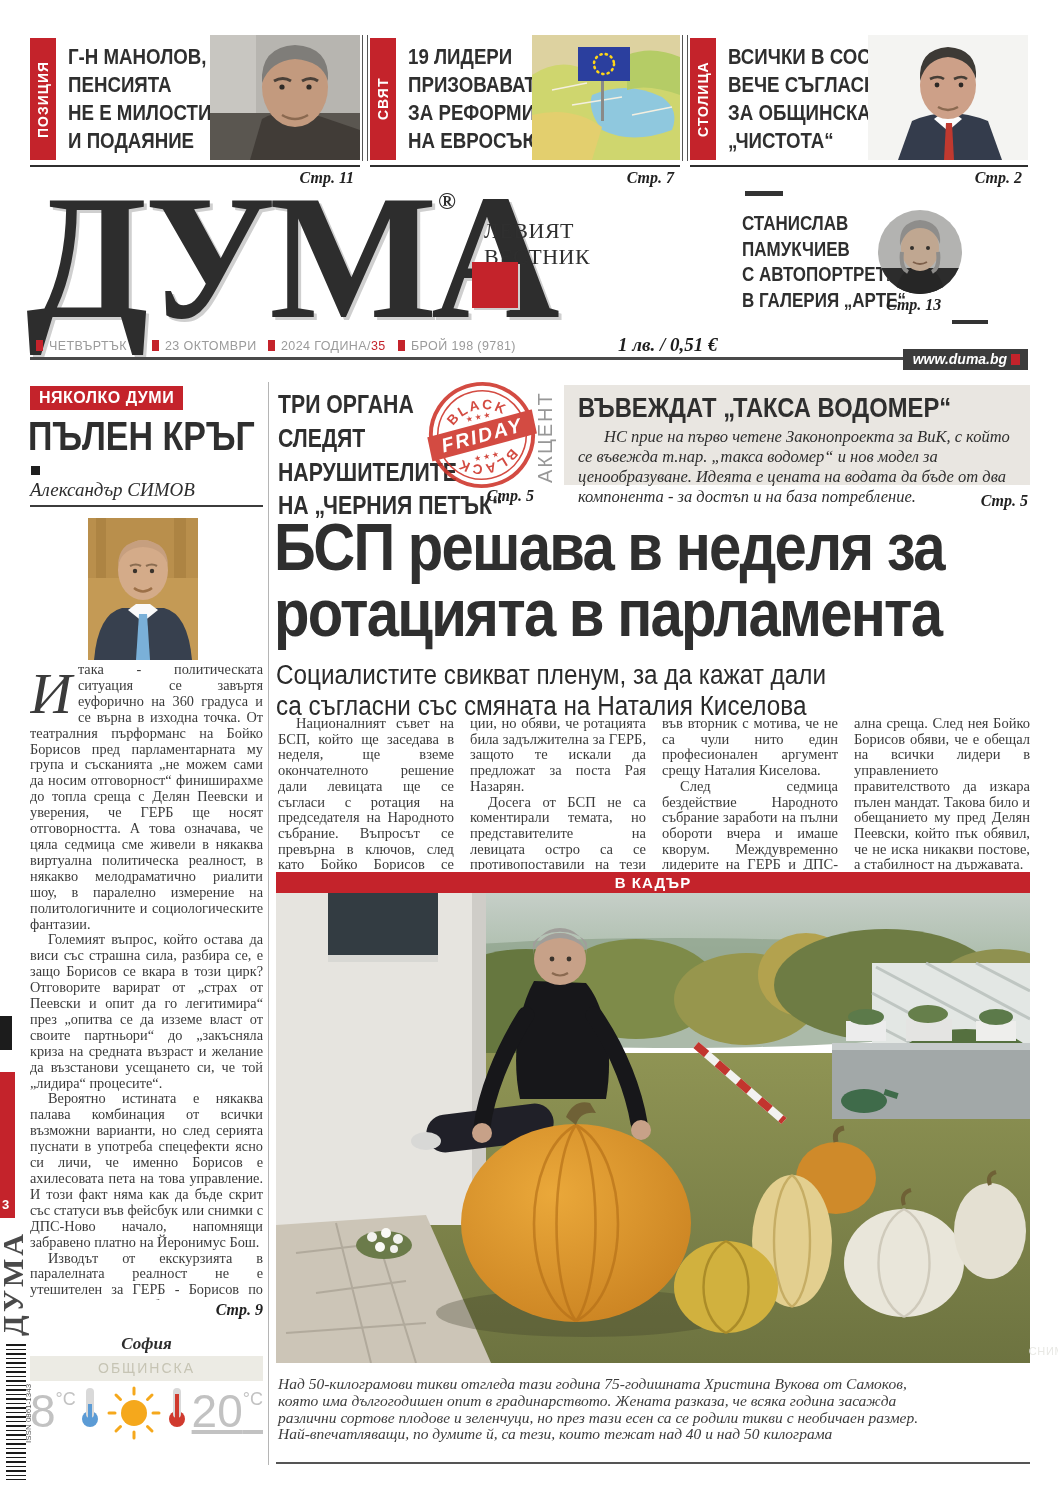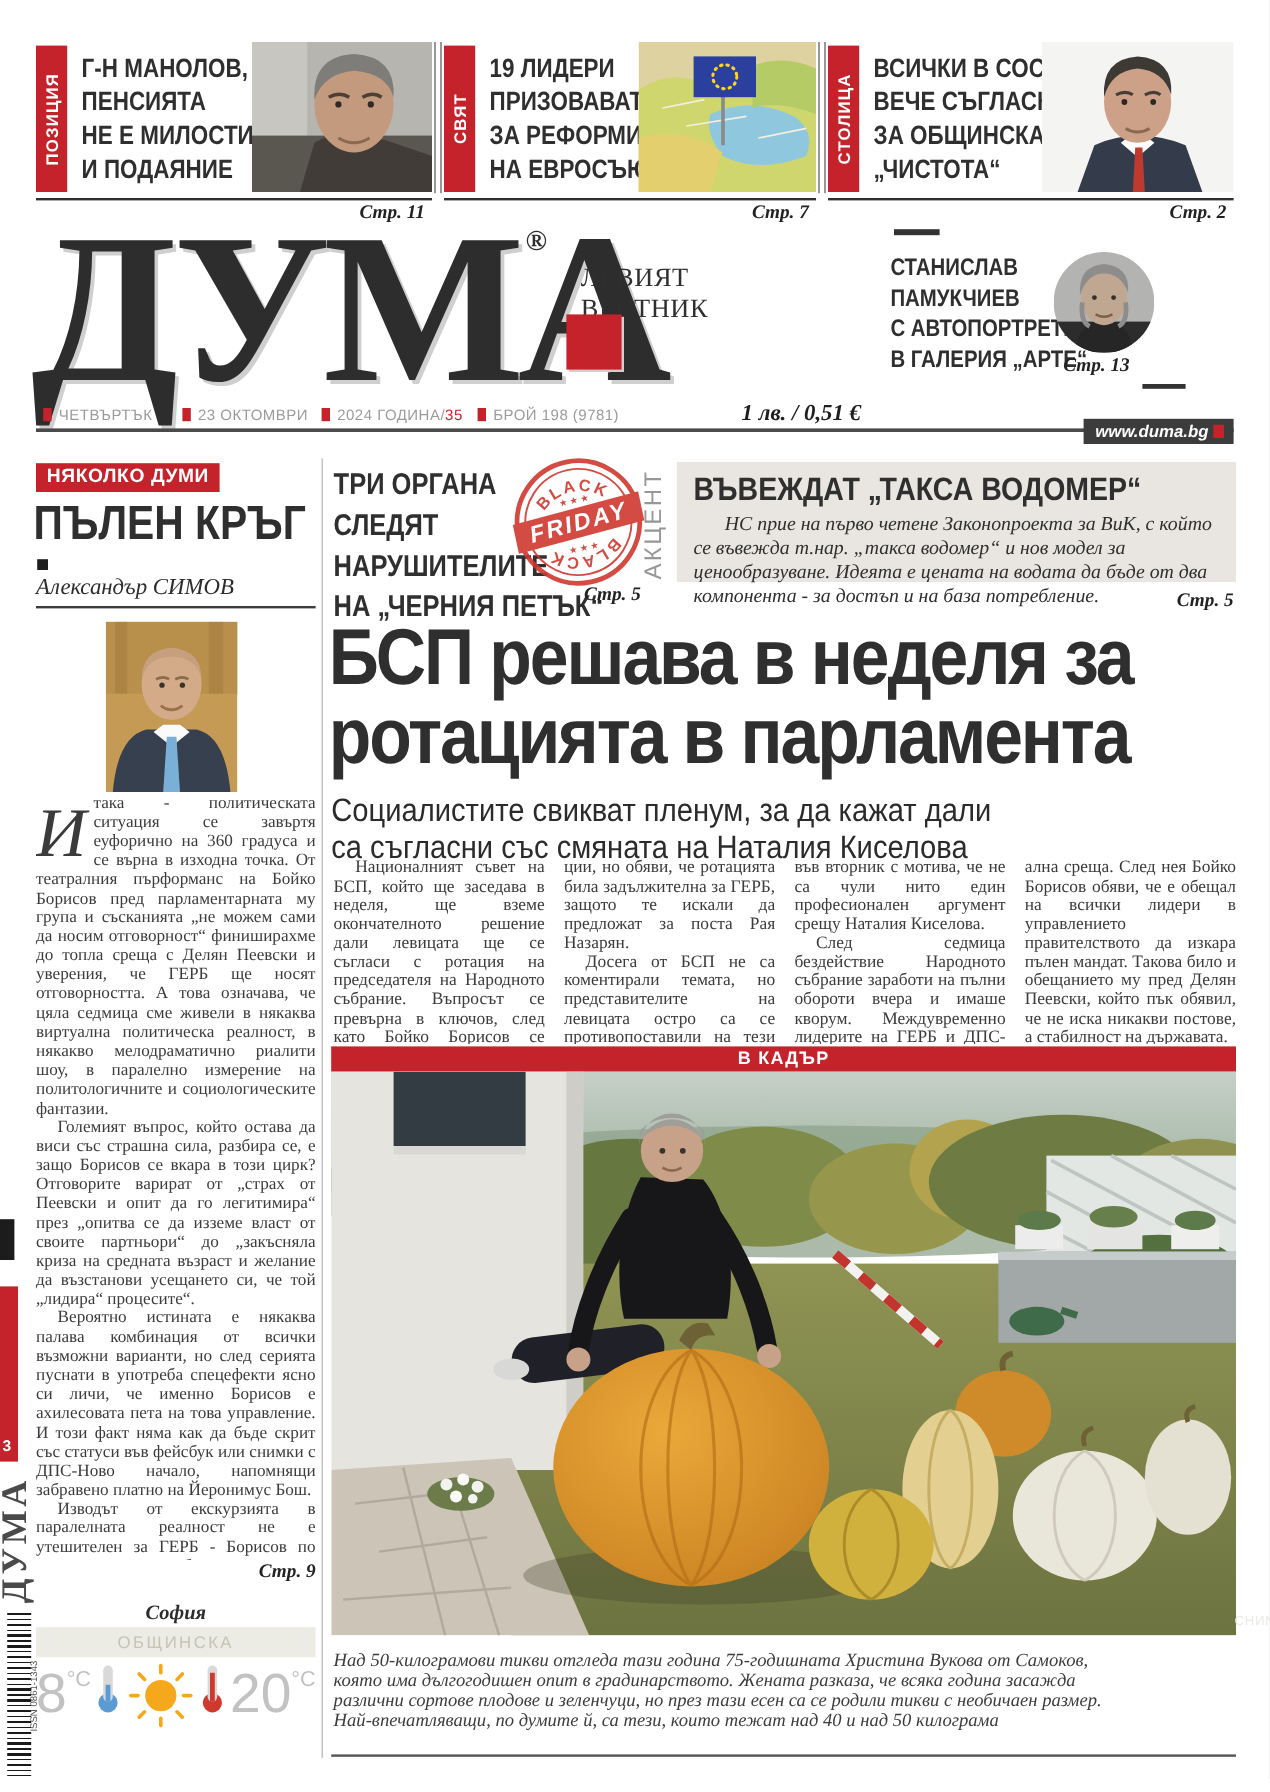--- a/index.html
+++ b/index.html
@@ -215,21 +215,21 @@
           <line x1="42.5" y1="42.5" x2="47" y2="47"></line>
         <line x1="11" y1="47" x2="15.5" y2="42.5"></line>
           <line x1="42.5" y1="15.5" x2="47" y2="11"></line>
       </g>
     </svg>
     <svg width="20" height="44" viewBox="0 0 20 44">
       <circle cx="10" cy="35" r="8" fill="#d03a2e"></circle>
         <rect x="6" y="4" width="8" height="30" rx="4" fill="#d9d9d9"></rect>
       <rect x="8" y="10" width="4" height="24" fill="#d03a2e"></rect>
     </svg>
-    <div style="font:300 46px 'Liberation Sans',sans-serif;color:#c2c2c2;"><span>20</span><span style="font-size:18px;vertical-align:22px;">°C</span></div>
+    <div style="font:300 46px 'Liberation Sans',sans-serif;color:#c2c2c2;text-decoration:underline;"><span>20</span><span style="font-size:18px;vertical-align:22px;">°C</span></div>
   </div>
 
   <div class="abs cond" style="left:278px;top:388px;font-size:25px;line-height:1.35;">
     <span class="sq pre">ТРИ ОРГАНА
 СЛЕДЯТ
 НАРУШИТЕЛИТЕ
 НА „ЧЕРНИЯ ПЕТЪК“</span>
   </div>
   <div class="abs" style="left:428px;top:381px;width:108px;height:108px;transform:rotate(-12deg);">
     <svg width="108" height="108" viewBox="0 0 110 110">

